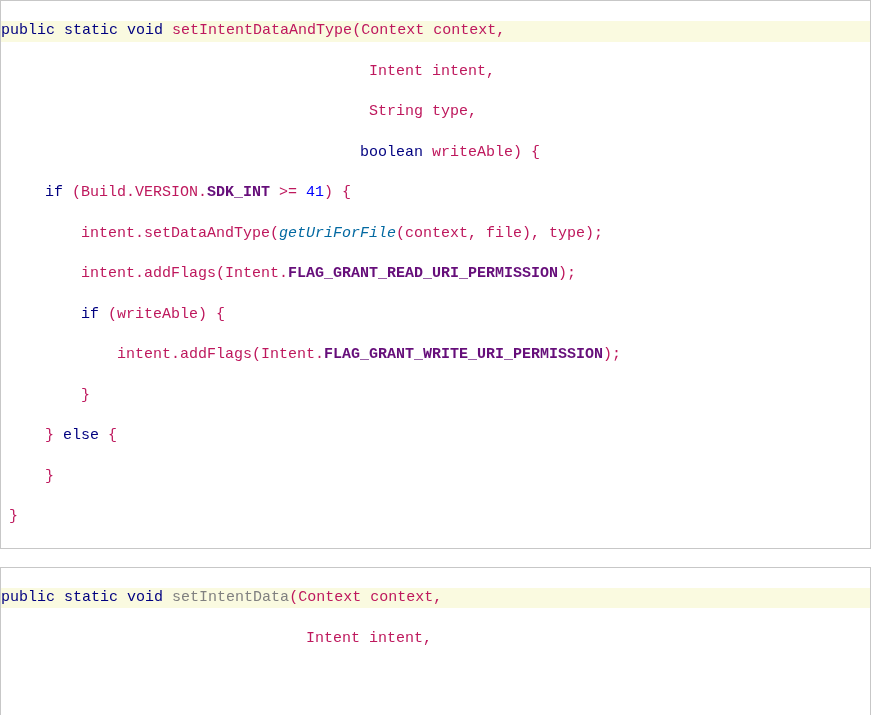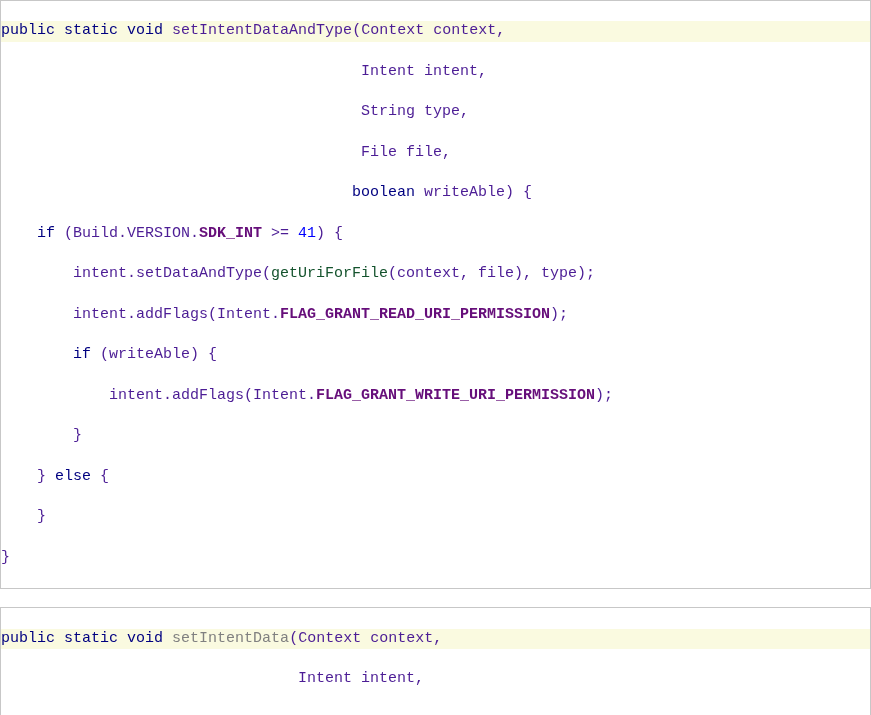--- a/index.html
+++ b/index.html
@@ -20,42 +20,42 @@
     white-space: pre;
     overflow: auto;
     box-sizing: border-box;
   }
   .code-block .sig-line {
     background: #fafae0;
     display: block;
   }
   .code-block .line {
     display: block;
+    padding-left: 8px;
   }
   .kw   { color: #000080; font-weight: normal; }
   .sfi  { color: #660e7a; font-weight: bold; } 
-  .smi  { color: #14532d; }                    
+  .smi  { color: #0369a1; font-style: italic; }                    
   .defn { color: #808080; }                                        
   .num  { color: #0000ff; }
-  .plain{ color: #4c1d95; }
+  .plain{ color: #be185d; }
 
   .gap {
     height: 18px;
   }
 </style>
 </head>
 <body>
 
 <div class="page">
 
   <div class="code-block">
 <span class="sig-line"><span class="kw">public</span> <span class="kw">static</span> <span class="kw">void</span> <span class="plain">setIntentDataAndType</span><span class="plain">(Context context,</span></span>
 <span class="line">                                       <span class="plain"> Intent intent,</span></span>
 <span class="line">                                       <span class="plain"> String type,</span></span>
-<span class="line">                                       <span class="plain"> File file,</span></span>
 <span class="line">                                       <span class="kw">boolean</span><span class="plain"> writeAble) {</span></span>
 <span class="line">    <span class="kw">if</span><span class="plain"> (Build.VERSION.</span><span class="sfi">SDK_INT</span><span class="plain"> &gt;= </span><span class="num">41</span><span class="plain">) {</span></span>
 <span class="line"><span class="plain">        intent.setDataAndType(</span><span class="smi">getUriForFile</span><span class="plain">(context, file), type);</span></span>
 <span class="line"><span class="plain">        intent.addFlags(Intent.</span><span class="sfi">FLAG_GRANT_READ_URI_PERMISSION</span><span class="plain">);</span></span>
 <span class="line">        <span class="kw">if</span><span class="plain"> (writeAble) {</span></span>
 <span class="line"><span class="plain">            intent.addFlags(Intent.</span><span class="sfi">FLAG_GRANT_WRITE_URI_PERMISSION</span><span class="plain">);</span></span>
 <span class="line"><span class="plain">        }</span></span>
 <span class="line"><span class="plain">    } </span><span class="kw">else</span><span class="plain"> {</span></span>
 <span class="line"><span class="plain">    }</span></span>
 <span class="line"><span class="plain">}</span></span>

